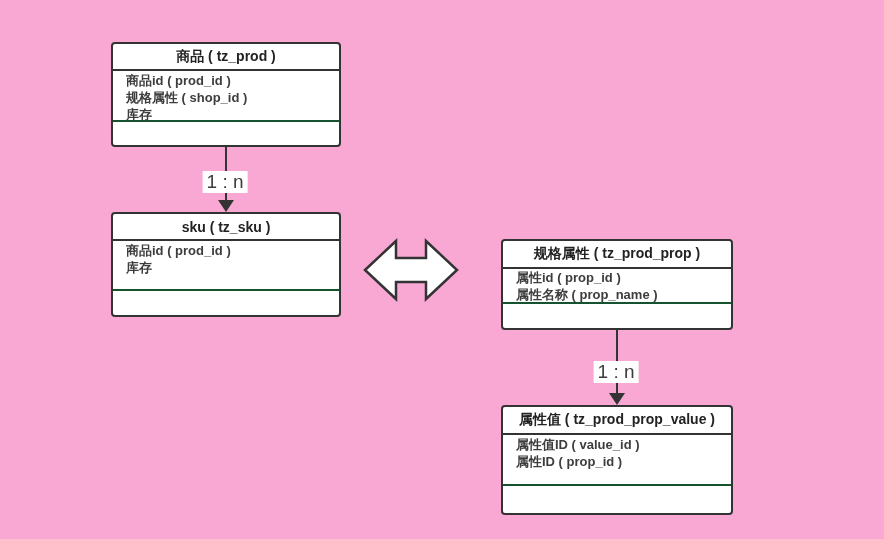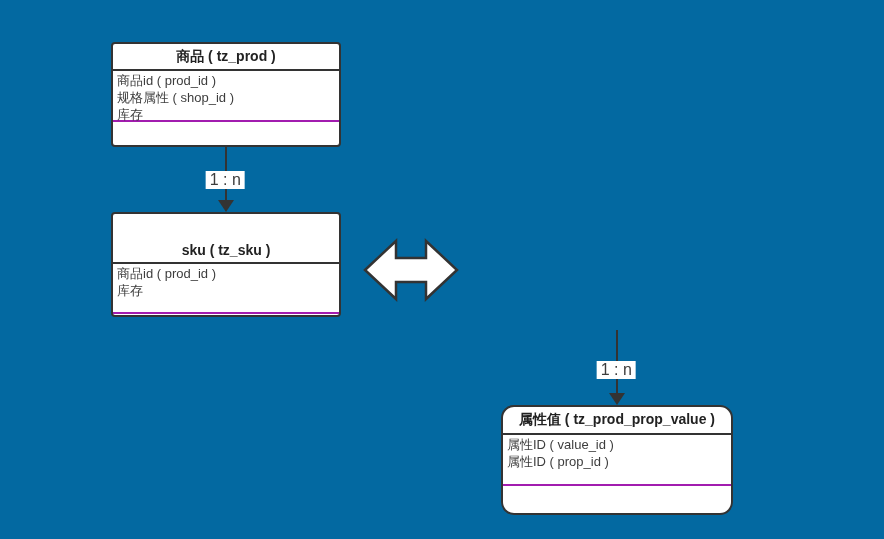--- a/index.html
+++ b/index.html
@@ -5,21 +5,21 @@
   * { margin: 0; padding: 0; box-sizing: border-box; }
   html, body { background: #ffffff; }
   body {
     font-family: "Liberation Sans", "DejaVu Sans", sans-serif;
     color: #3d3d3d;
   }
   .canvas {
     position: relative;
     width: 884px;
     height: 539px;
-    background: #0369a1;
+    background: #f9a8d4;
     overflow: hidden;
   }
   
   .entity {
     position: absolute;
     background: #ffffff;
     border: 2px solid #333333;
     border-radius: 4px;
     display: flex;
     flex-direction: column;
@@ -30,42 +30,43 @@
     font-weight: bold;
     font-size: 14px;
     color: #222222;
     display: flex;
     align-items: center;
     justify-content: center;
     white-space: nowrap;
   }
   .entity-fields {
     flex: none;
-    border-bottom: 2px solid #a21caf;
-    padding: 1px 8px 0 4px;
+    border-bottom: 2px solid #14532d;
+    padding: 1px 8px 0 13px;
     font-size: 13px;
     color: #3d3d3d;
     overflow: visible;
+    font-weight: bold;
   }
   .field-line { line-height: 17px; white-space: nowrap; }
   .entity-empty { flex: 1; }
 
   #entity-prod        { left: 111px; top: 42px;  width: 230px; height: 105px; }
   #entity-prod .entity-title  { height: 27px; }
   #entity-prod .entity-fields { height: 51px; }
 
   #entity-sku         { left: 111px; top: 212px; width: 230px; height: 105px; }
-  #entity-sku .entity-title   { height: 27px; margin-top: 23px; }
+  #entity-sku .entity-title   { height: 27px; }
   #entity-sku .entity-fields  { height: 50px; }
 
   #entity-prop        { left: 501px; top: 239px; width: 232px; height: 91px; }
   #entity-prop .entity-title  { height: 28px; }
   #entity-prop .entity-fields { height: 35px; padding-top: 0; }
 
-  #entity-prop-value  { left: 501px; top: 405px; width: 232px; height: 110px; border-radius: 13px; }
+  #entity-prop-value  { left: 501px; top: 405px; width: 232px; height: 110px; }
   #entity-prop-value .entity-title  { height: 28px; }
   #entity-prop-value .entity-fields { height: 51px; }
 
   
   .rel-line {
     position: absolute;
     width: 2px;
     background: #333333;
   }
   .rel-arrowhead {
@@ -73,21 +74,21 @@
     width: 0; height: 0;
     border-left: 8px solid transparent;
     border-right: 8px solid transparent;
     border-top: 12px solid #333333;
   }
   .rel-label {
     position: absolute;
     transform: translateX(-52%);
     background: #ffffff;
     padding: 0 4px;
-    font-size: 16px;
+    font-size: 19px;
     color: #3d3d3d;
     white-space: nowrap;
   }
   #rel1-line      { left: 225px; top: 147px; height: 55px; }
   #rel1-arrowhead { left: 218px; top: 200px; }
   #rel1-label     { left: 226px; top: 171px; }
 
   #rel2-line      { left: 616px; top: 330px; height: 64px; }
   #rel2-arrowhead { left: 609px; top: 393px; }
   #rel2-label     { left: 617px; top: 361px; }
@@ -124,27 +125,35 @@
       <div class="field-line">商品id ( prod_id )</div>
       <div class="field-line">库存</div>
     </div>
     <div class="entity-empty"></div>
   </div>
 
   <svg class="double-arrow" viewBox="0 0 96 64" aria-hidden="true">
     <polygon points="2,32 33,3 33,20 63,20 63,3 94,32 63,61 63,44 33,44 33,61" fill="#ffffff" stroke="#333333" stroke-width="2.5" stroke-linejoin="miter"></polygon>
   </svg>
 
+  <div class="entity" id="entity-prop">
+    <div class="entity-title">规格属性 ( tz_prod_prop )</div>
+    <div class="entity-fields">
+      <div class="field-line">属性id ( prop_id )</div>
+      <div class="field-line">属性名称 ( prop_name )</div>
+    </div>
+    <div class="entity-empty"></div>
+  </div>
 
   <div class="rel-line" id="rel2-line"></div>
   <div class="rel-arrowhead" id="rel2-arrowhead"></div>
   <div class="rel-label" id="rel2-label">1 : n</div>
 
   <div class="entity" id="entity-prop-value">
     <div class="entity-title">属性值 ( tz_prod_prop_value )</div>
     <div class="entity-fields">
-      <div class="field-line">属性ID ( value_id )</div>
+      <div class="field-line">属性值ID ( value_id )</div>
       <div class="field-line">属性ID ( prop_id )</div>
     </div>
     <div class="entity-empty"></div>
   </div>
 
 </div>
 
 </body></html>

